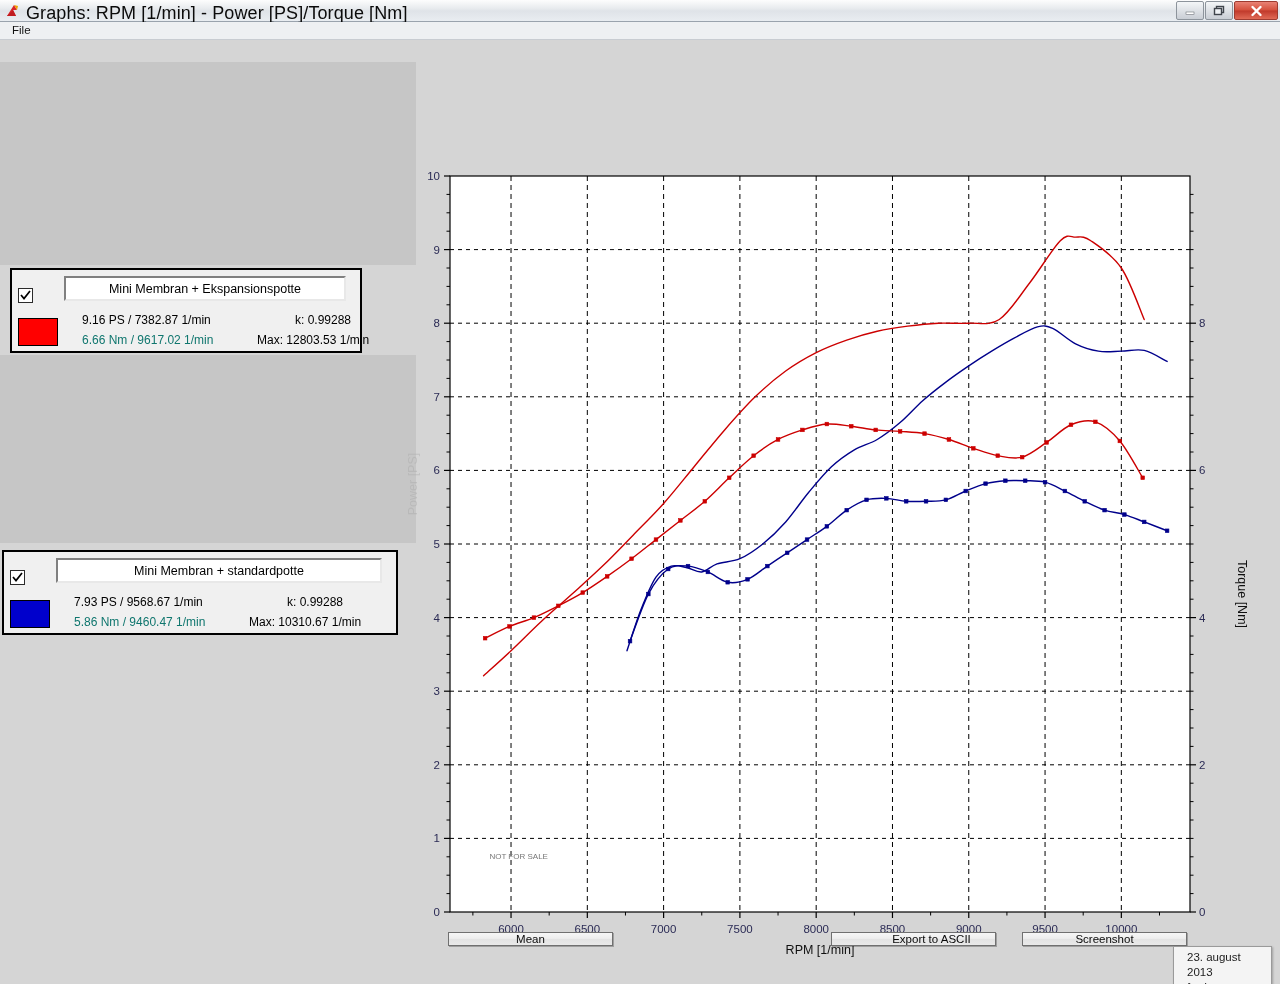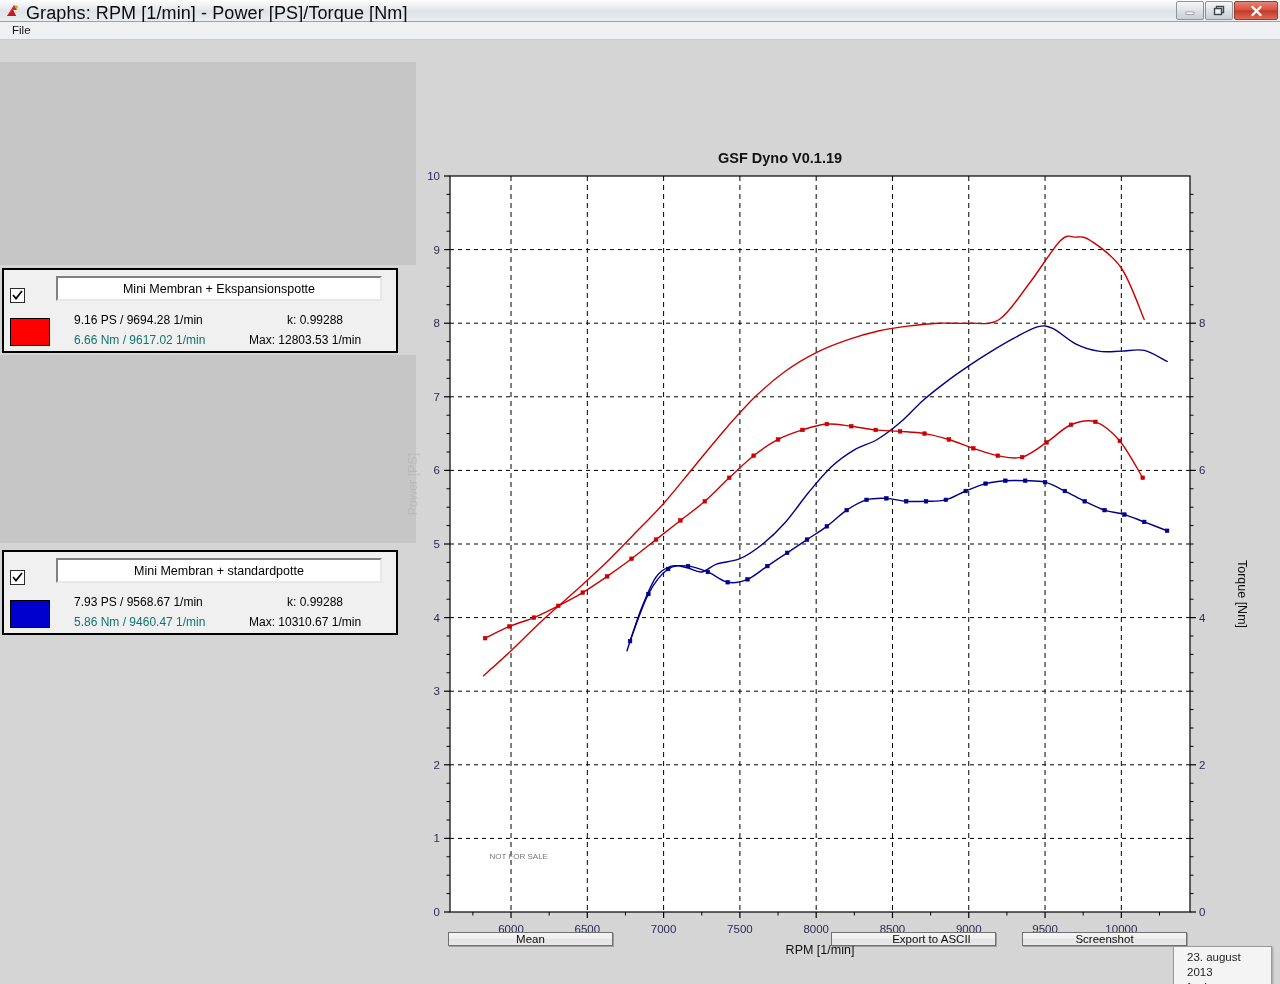--- a/index.html
+++ b/index.html
@@ -135,31 +135,31 @@
 
     <div class="menubar">
       <span class="menuitem">File</span>
     </div>
 
     <div class="client">
 
       <div class="blankpanel" style="left:0px;top:22px;width:416px;height:203px;"></div>
       <div class="blankpanel" style="left:0px;top:315px;width:416px;height:188px;"></div>
 
-      <div class="legend" style="left:2px;top:228px;width:396px;height:85px;padding-left:12px;">
+      <div class="legend" style="left:10px;top:228px;width:352px;height:85px;padding-left:12px;">
         <span class="cbox">
           <svg width="11" height="11" viewBox="0 0 11 11">
               <path d="M1 5 L4 8.6 L10 1" stroke="#000" stroke-width="1.7" fill="none"></path>
             </svg>
         </span>
         <span class="namebox">
           <span>Mini Membran + Ekspansionspotte</span>
         </span>
         <span class="swatch" style="background:#ff0000;"></span>
-        <span class="l1">9.16 PS / 9694.28 1/min</span>
+        <span class="l1">9.16 PS / 7382.87 1/min</span>
         <span class="l2">6.66 Nm / 9617.02 1/min</span>
         <span class="r1">k: 0.99288</span>
         <span class="r2">Max: 12803.53 1/min</span>
       </div>
 
       <div class="legend" style="left:2px;top:510px;width:396px;height:85px;">
         <span class="cbox">
           <svg width="11" height="11" viewBox="0 0 11 11">
               <path d="M1 5 L4 8.6 L10 1" stroke="#000" stroke-width="1.7" fill="none"></path>
             </svg>
@@ -168,21 +168,20 @@
           <span>Mini Membran + standardpotte</span>
         </span>
         <span class="swatch" style="background:#0000cc;"></span>
         <span class="l1">7.93 PS / 9568.67 1/min</span>
         <span class="l2">5.86 Nm / 9460.47 1/min</span>
         <span class="r1">k: 0.99288</span>
         <span class="r2">Max: 10310.67 1/min</span>
       </div>
 
       <div class="chartwrap">
-        <div class="chart-title">GSF Dyno V0.1.19</div>
         <svg class="chart-svg" id="plot" width="880" height="880">
             <rect x="50" y="76" width="740" height="736" fill="#ffffff"></rect>
             <line x1="50" y1="738.4" x2="790" y2="738.4" stroke="#000" stroke-width="1" stroke-dasharray="4,4"></line>
             <line x1="50" y1="664.8" x2="790" y2="664.8" stroke="#000" stroke-width="1" stroke-dasharray="4,4"></line>
             <line x1="50" y1="591.2" x2="790" y2="591.2" stroke="#000" stroke-width="1" stroke-dasharray="4,4"></line>
             <line x1="50" y1="517.5999999999999" x2="790" y2="517.5999999999999" stroke="#000" stroke-width="1" stroke-dasharray="4,4"></line>
             <line x1="50" y1="444" x2="790" y2="444" stroke="#000" stroke-width="1" stroke-dasharray="4,4"></line>
             <line x1="50" y1="370.40000000000003" x2="790" y2="370.40000000000003" stroke="#000" stroke-width="1" stroke-dasharray="4,4"></line>
             <line x1="50" y1="296.80000000000007" x2="790" y2="296.80000000000007" stroke="#000" stroke-width="1" stroke-dasharray="4,4"></line>
             <line x1="50" y1="223.19999999999993" x2="790" y2="223.19999999999993" stroke="#000" stroke-width="1" stroke-dasharray="4,4"></line>

